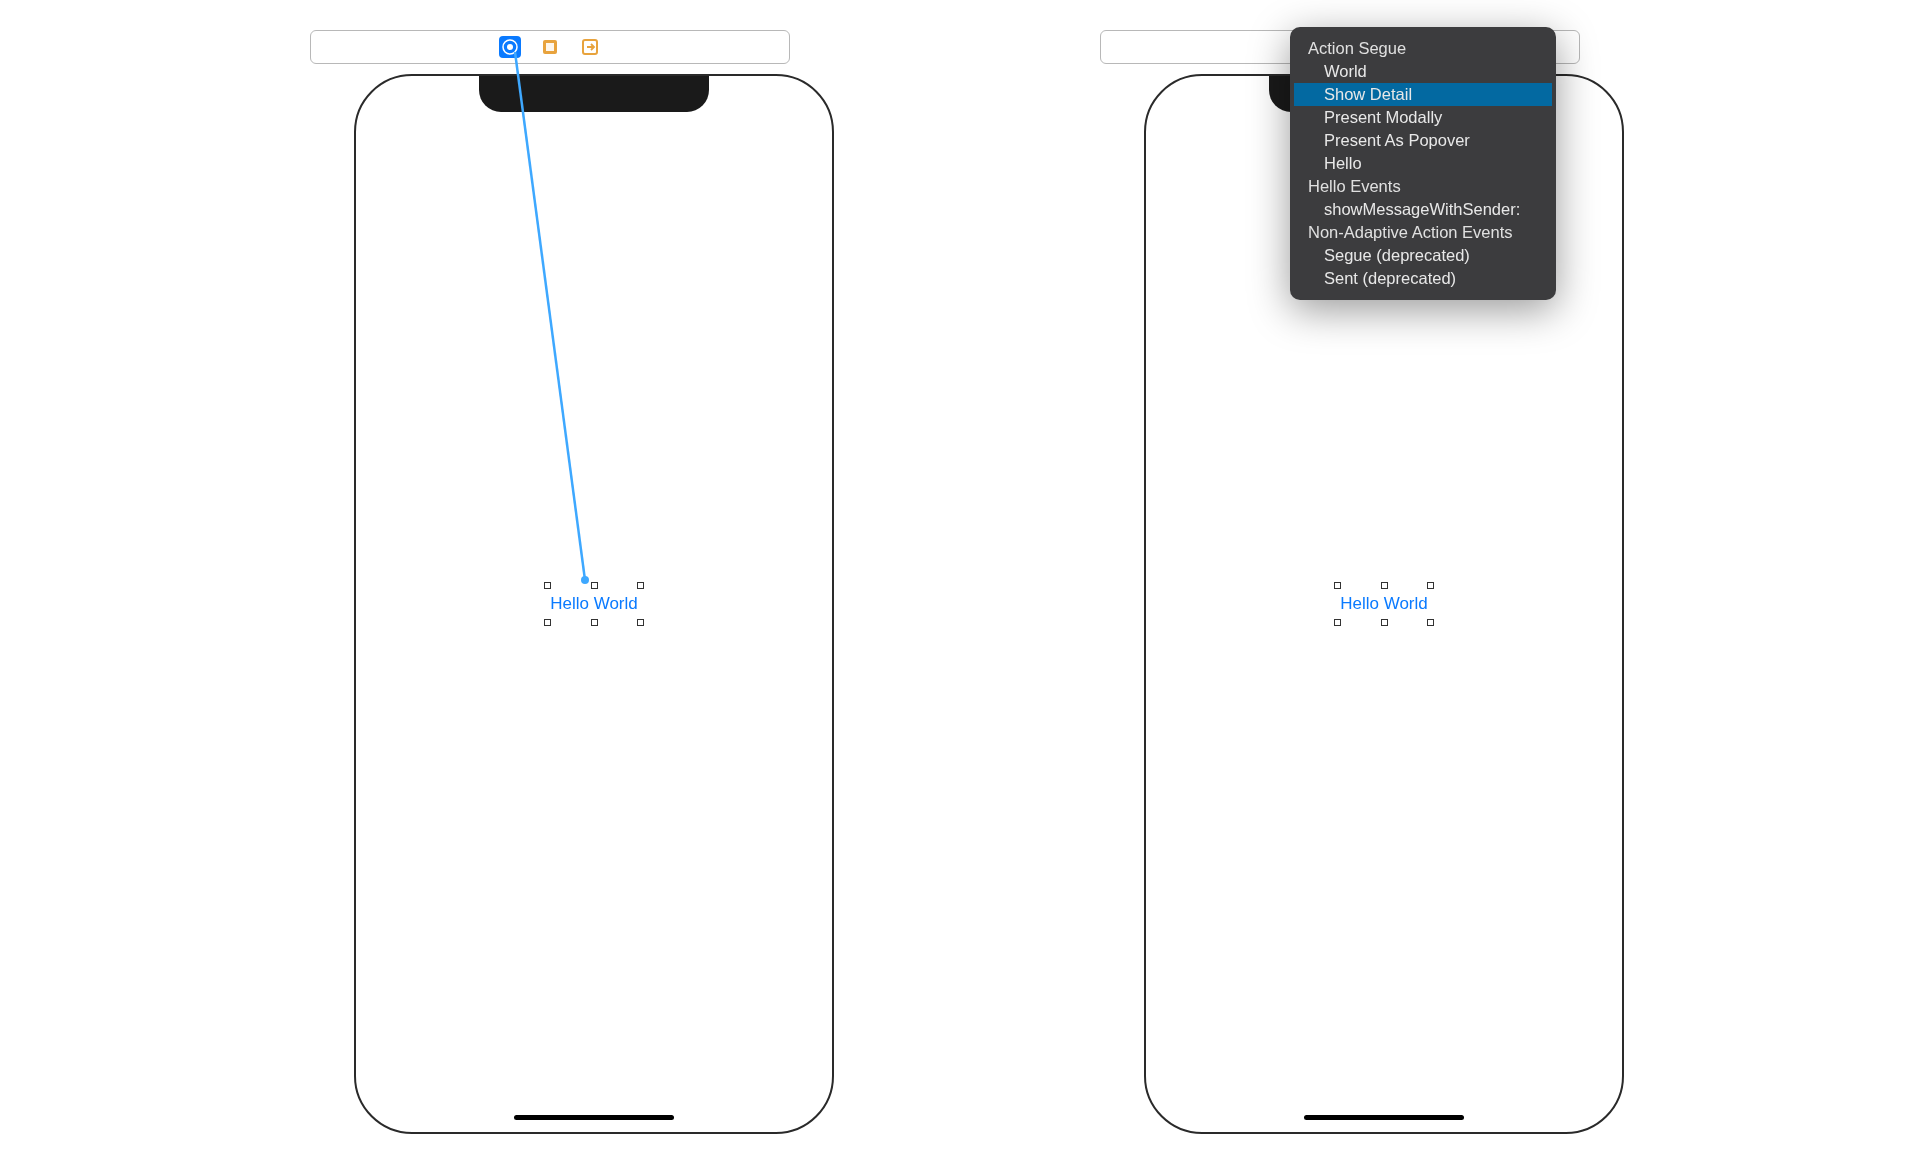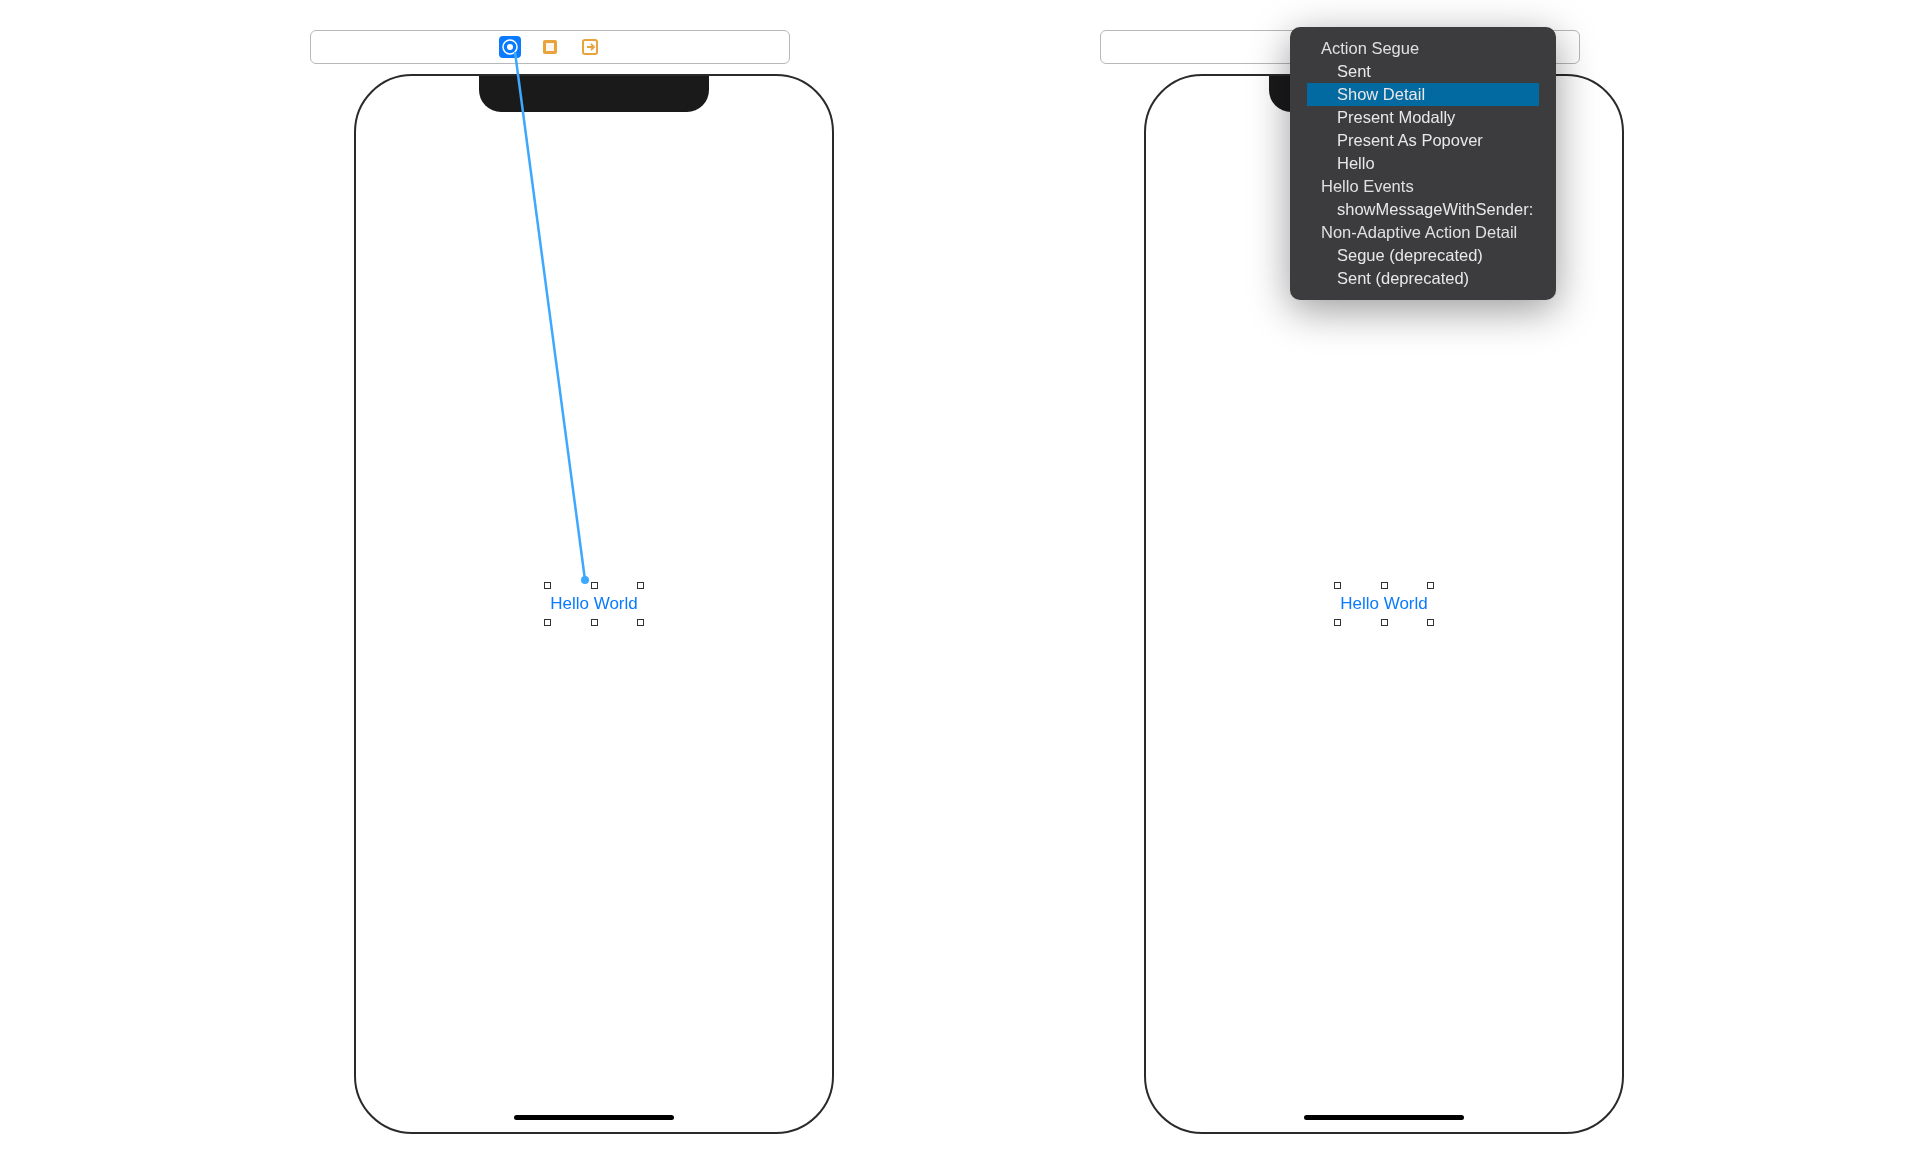--- a/index.html
+++ b/index.html
@@ -144,21 +144,21 @@
       z-index: 50;
     }
     
     .popup-menu {
       position: absolute;
       left: 1290px;
       top: 27px;
       width: 266px;
       background: #3c3c3e;
       border-radius: 10px;
-      padding: 10px 17px;
+      padding: 10px 4px;
       box-shadow: 0 10px 40px rgba(0,0,0,0.4);
       z-index: 100;
       color: #e8e8e8;
       font-size: 16.5px;
     }
     
     .popup-header {
       padding: 2px 14px;
       color: #e0e0e0;
     }
@@ -243,23 +243,23 @@
       <div class="selection-handle sh-bc"></div>
       <div class="selection-handle sh-br"></div>
     </div>
 
     <div class="home-indicator"></div>
   </div>
 </div>
 
 <div class="popup-menu" id="popup-root">
 <div class="popup-header">Action Segue</div>
-    <div class="popup-item">Sent</div>
+    <div class="popup-item">World</div>
     <div class="popup-item highlighted">Show Detail</div>
     <div class="popup-item">Present Modally</div>
     <div class="popup-item">Present As Popover</div>
     <div class="popup-item">Hello</div>
     <div class="popup-header">Hello Events</div>
     <div class="popup-item">showMessageWithSender:</div>
-    <div class="popup-header">Non-Adaptive Action Detail</div>
+    <div class="popup-header">Non-Adaptive Action Events</div>
     <div class="popup-item">Segue (deprecated)</div>
     <div class="popup-item">Sent (deprecated)</div>
   </div>
 
 </body></html>

